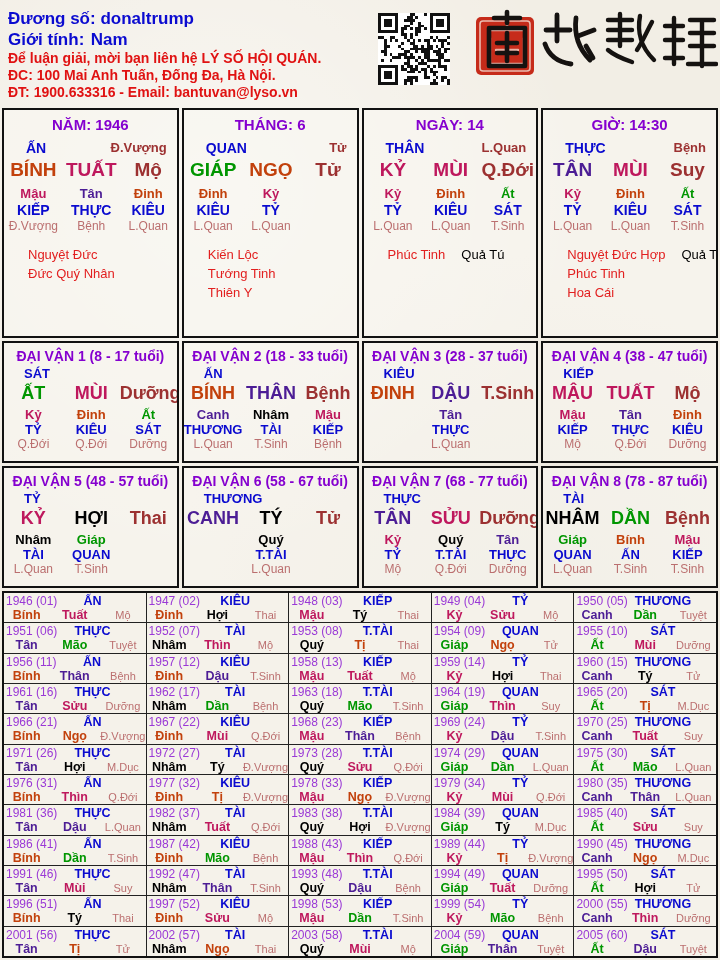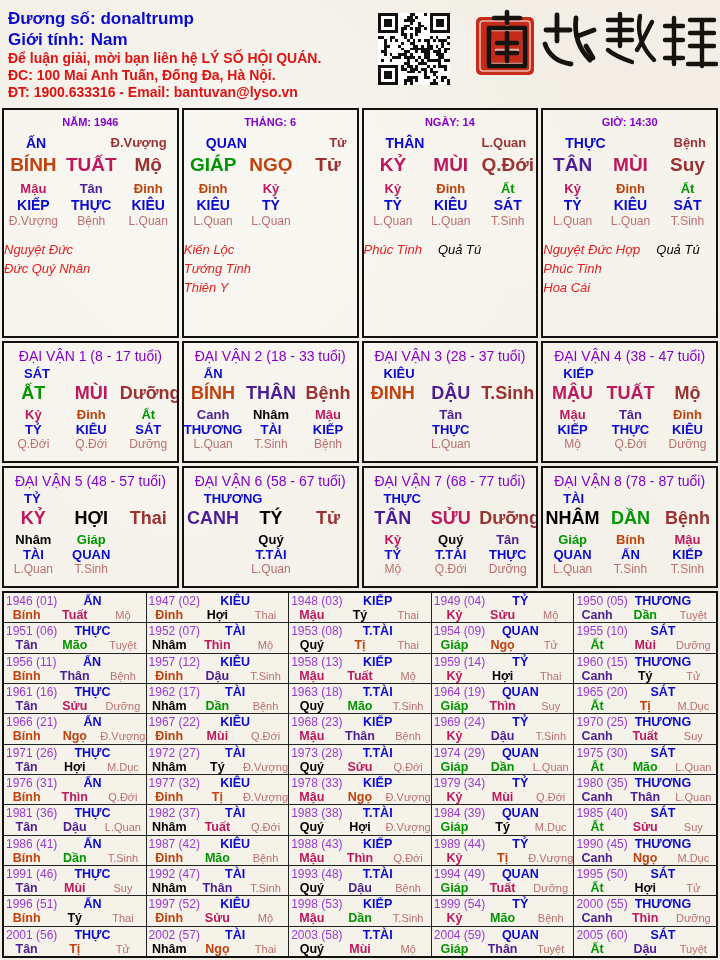--- a/index.html
+++ b/index.html
@@ -27,36 +27,36 @@
   
   .hdr-text{left:8px;top:8px;line-height:21px;white-space:nowrap;}
   .hdr-blue{font-weight:bold;font-size:17px;color:#0b0bd0;}
   .hdr-red{font-weight:bold;font-size:14px;color:#e01212;line-height:17px;}
   .gap-lab{display:inline-block;min-width:78px;}
   #qr{left:378px;top:13px;width:72px;height:72px;}
   #logo{left:468px;top:6px;width:250px;height:72px;}
   
   #pillars{left:2px;top:108px;width:716px;height:230px;display:grid;grid-template-columns:repeat(4,1fr);gap:3px;}
   .pbox{border:2px solid #111;background:rgba(250,248,242,.55);overflow:hidden;}
-  .ptitle{margin-top:6px;text-align:center;font-size:11px;font-weight:bold;}
+  .ptitle{margin-top:6px;text-align:center;font-size:15px;font-weight:bold;}
   .prowA{margin-top:7px;display:flex;justify-content:space-between;padding:0 10px 0 22px;}
   .prowA .god{font-size:14px;font-weight:bold;}
   .prowA .stg{font-size:13px;font-weight:bold;}
   .g3{display:grid;grid-template-columns:34% 33% 33%;text-align:center;white-space:nowrap;}
   .prowB{margin-top:3px;font-size:19px;font-weight:bold;}
   .hstem{margin-top:5px;font-size:13px;font-weight:bold;}
   .hgod{margin-top:1px;font-size:14px;font-weight:bold;}
   .hstage{margin-top:1px;font-size:12px;}
-  .stars{margin-top:12px;padding-left:0;font-size:13px;font-style:italic;}
+  .stars{margin-top:12px;padding-left:24px;font-size:13px;}
   .starline{display:flex;gap:16px;line-height:19px;white-space:nowrap;}
   
   .dvrow{left:2px;width:716px;height:122px;display:grid;grid-template-columns:repeat(4,1fr);gap:3px;}
   #dv1{top:341px;} #dv2{top:466px;}
   .dbox{border:2px solid #111;background:rgba(250,248,242,.55);overflow:hidden;}
-  .dtitle{margin-top:5px;text-align:center;font-size:14px;font-weight:normal;white-space:nowrap;}
+  .dtitle{margin-top:5px;text-align:center;font-size:14px;font-weight:bold;white-space:nowrap;}
   .dgod{margin-top:2px;padding-left:20px;font-size:13px;font-weight:bold;}
   .drowB{margin-top:2px;font-size:18px;font-weight:bold;}
   .dstem{margin-top:3px;font-size:13px;font-weight:bold;}
   .dgods{margin-top:0;font-size:13px;font-weight:bold;}
   .dstage{margin-top:0;font-size:12px;}
   
   #years{left:2px;top:591px;width:716px;height:367px;background:#222;border:2px solid #111;
          display:grid;grid-template-columns:repeat(5,1fr);grid-auto-rows:1fr;gap:1px;box-sizing:border-box;}
   .ycell{background:#f5f2ea;overflow:hidden;padding-top:1px;}
   .yline1{display:flex;align-items:center;height:14px;white-space:nowrap;}

